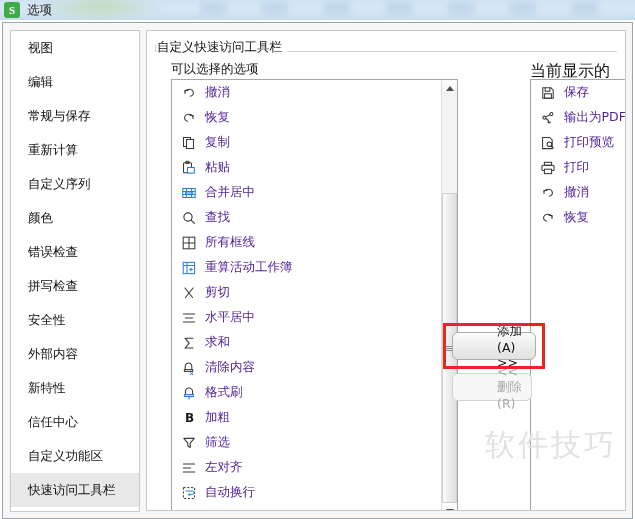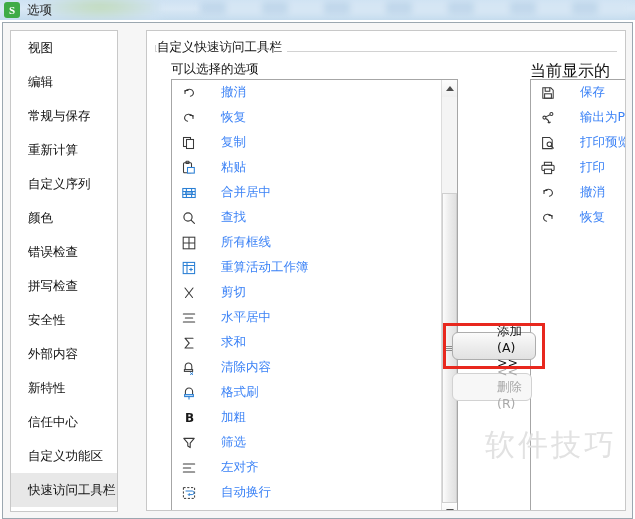--- a/index.html
+++ b/index.html
@@ -44,21 +44,21 @@
 
   
   .dialog{
     position:absolute;left:2px;top:22px;width:631px;height:497px;
     background:#f6f6f6;border:1px solid #9ba7b0;box-sizing:border-box;
   }
   .dialog-inner{position:absolute;left:0;top:0;right:0;bottom:0;background:#f6f6f6;}
 
   
   .sidebar{
-    position:absolute;left:7px;top:7px;width:108px;height:482px;
+    position:absolute;left:7px;top:7px;width:130px;height:482px;
     background:#ffffff;border:1px solid #c8c8c8;box-sizing:border-box;
     overflow:hidden;
   }
   .side-item{
     position:relative;height:34px;line-height:34px;
     padding-left:17px;font-size:12.5px;color:#111;
     box-sizing:border-box;cursor:default;
   }
   .side-item.selected{background:#e8e8e8;}
 
@@ -86,22 +86,22 @@
   
   .listbox{
     position:absolute;background:#ffffff;border:1px solid #a6a6a6;
     box-sizing:border-box;overflow:hidden;
   }
   #available-list{left:24px;top:48px;width:287px;height:442px;}
   #current-list{left:383px;top:48px;width:96px;height:442px;}
 
   .list-row{
     position:relative;height:25px;display:flex;align-items:center;
-    padding-left:8px;font-size:12.5px;color:#3b82f6;box-sizing:border-box;
-    cursor:default;white-space:nowrap;gap:16px;
+    padding-left:8px;font-size:12.5px;color:#4c1d95;box-sizing:border-box;
+    cursor:default;white-space:nowrap;
   }
   .row-ico{
     width:17px;height:17px;margin-right:8px;flex:0 0 17px;
     display:flex;align-items:center;justify-content:center;
   }
   .row-ico svg{display:block;}
   .row-label{line-height:1;}
 
   
   .vsb{

